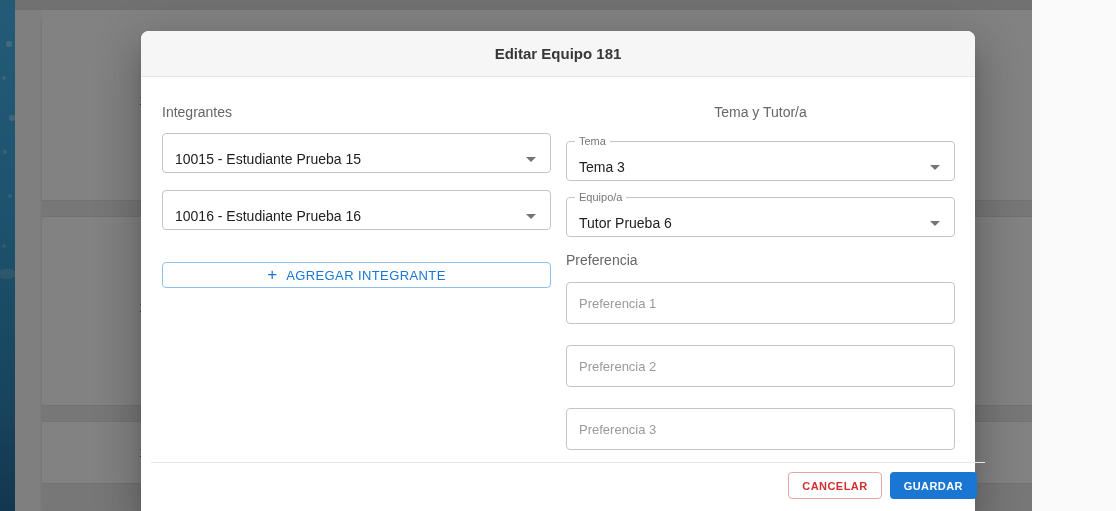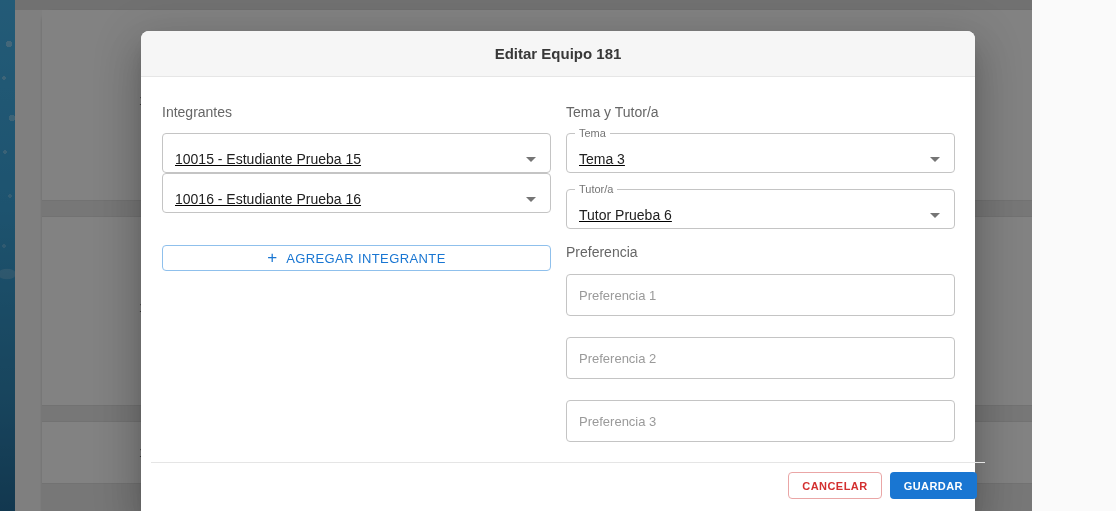--- a/index.html
+++ b/index.html
@@ -47,25 +47,25 @@
                   border-radius:8px 8px 0 0; display:flex; align-items:center; justify-content:center; }
   .modal-title { font-size:15px; font-weight:bold; color:#383838; }
 
   .modal-body { display:flex; gap:15px; padding:28px 20px 0 21px; }
   .col { width:389px; }
 
   .section-label { font-size:14px; color:#666666; line-height:15px; }
   .col-left .section-label { margin-bottom:13px; }
 
   .select { position:relative; height:40px; border:1px solid #c4c4c4; border-radius:4px;
-            background:#fff; display:flex; align-items:center; padding:12px 14px 0 12px; cursor:pointer;text-decoration:underline; }
+            background:#fff; display:flex; align-items:center; padding:12px 14px 0 12px; cursor:pointer; }
   .select .value { font-size:14px; color:#212121; flex:1 1 auto; white-space:nowrap; overflow:hidden; }
   .caret { width:0; height:0; border-left:5px solid transparent; border-right:5px solid transparent;
            border-top:5px solid #757575; flex:0 0 auto; }
-  .col-left .select { }
+  .col-left .select { margin-bottom:17px; }
   .col-left .select:nth-of-type(3) { margin-bottom:32px; }
 
   .float-label { position:absolute; top:-6px; left:8px; background:#ffffff; padding:0 4px;
                  font-size:11px; line-height:11px; color:#757575; }
 
   .add-btn { width:100%; height:26px; background:#ffffff; border:1px solid #8fc0ec; border-radius:4px;
              display:flex; align-items:center; justify-content:center; gap:9px; cursor:pointer; }
   .add-btn .plus { font-size:17px; font-weight:500; color:#1976d2; line-height:17px; margin-top:-2px; }
   .add-btn .add-label { font-size:13px; font-weight:normal; letter-spacing:.4px; color:#1976d2; }
 
@@ -147,30 +147,30 @@
           <span class="caret"></span>
         </div>
 
         <button class="add-btn">
           <span class="plus">+</span>
           <span class="add-label">AGREGAR INTEGRANTE</span>
         </button>
       </div>
 
       <div class="col col-right">
-        <div class="section-label" style="margin-bottom:13px;">Tema y Tutor/a</div>
+        <div class="section-label" style="margin-bottom:21px;text-align:center;">Tema y Tutor/a</div>
 
         <div class="select outlined">
           <span class="float-label">Tema</span>
           <span class="value">Tema 3</span>
           <span class="caret"></span>
         </div>
 
         <div class="select outlined">
-          <span class="float-label">Tutor/a</span>
+          <span class="float-label">Equipo/a</span>
           <span class="value">Tutor Prueba 6</span>
           <span class="caret"></span>
         </div>
 
         <div class="section-label prefs-label">Preferencia</div>
 
         <input class="pref-input" type="text" placeholder="Preferencia 1" style="">
         <input class="pref-input" type="text" placeholder="Preferencia 2" style="">
         <input class="pref-input" type="text" placeholder="Preferencia 3" style="">
       </div>

